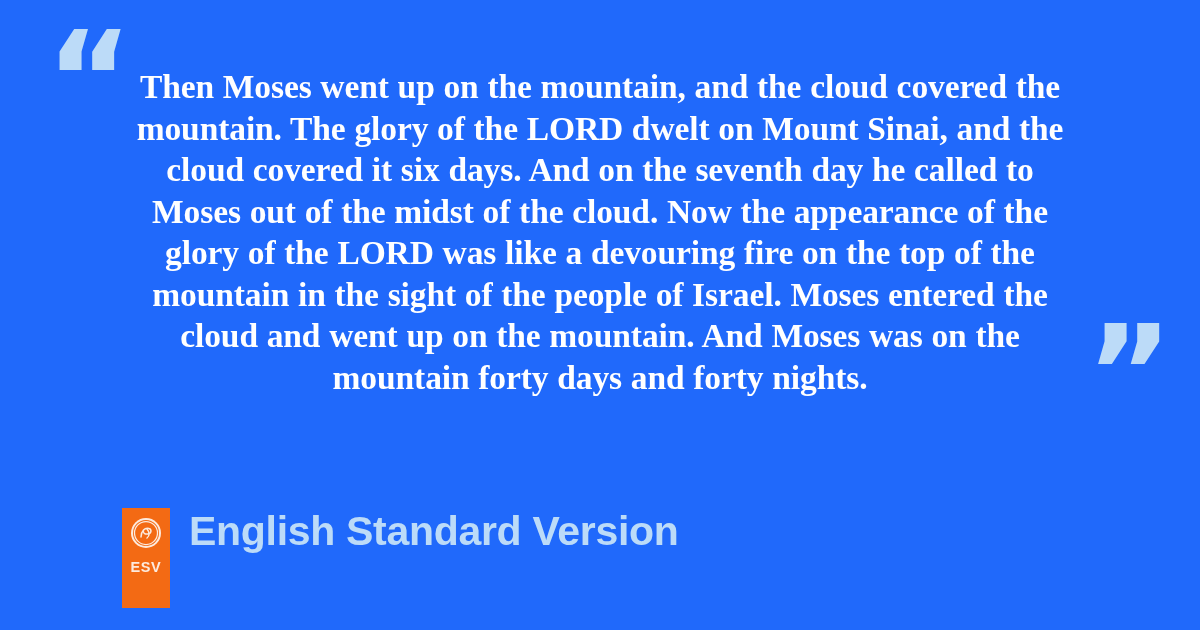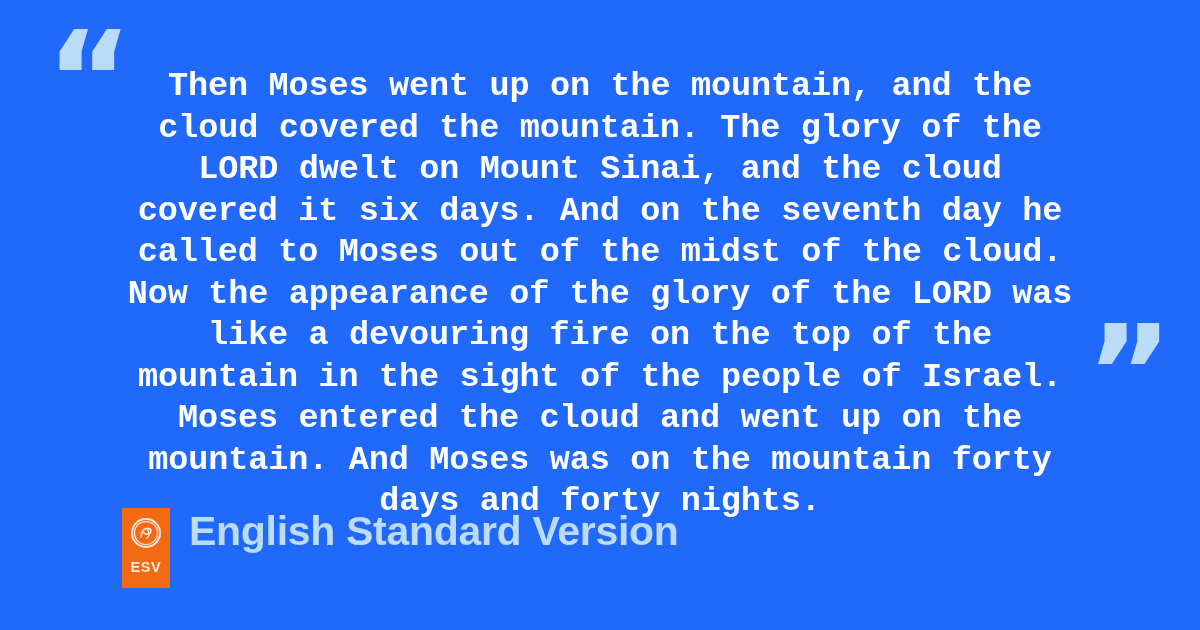--- a/index.html
+++ b/index.html
@@ -49,41 +49,41 @@
   #quote-block {
     position: absolute;
     left: 120px;
     top: 66px;
     width: 960px;
     text-align: center;
   }
   #quote-text {
     margin: 0;
     color: #ffffff;
-    font-family: Liberation Mono, monospace;
+    font-family: Liberation Serif, serif;
     font-weight: 700;
     font-size: 33.5px;
     line-height: 41.5px;
     letter-spacing: -0.1px;
     word-spacing: 0.5px;
   }
 
   
   #footer {
     position: absolute;
     left: 122px;
     top: 508px;
     display: flex;
     flex-direction: row;
     align-items: flex-start;
   }
 
   #logo-tile {
     width: 48px;
-    height: 80px;
+    height: 100px;
     background: #f36a14;
     display: flex;
     flex-direction: column;
     align-items: center;
     justify-content: flex-start;
     flex: 0 0 auto;
     padding-top: 9px;
     box-sizing: border-box;
   }
   #logo-seal {

